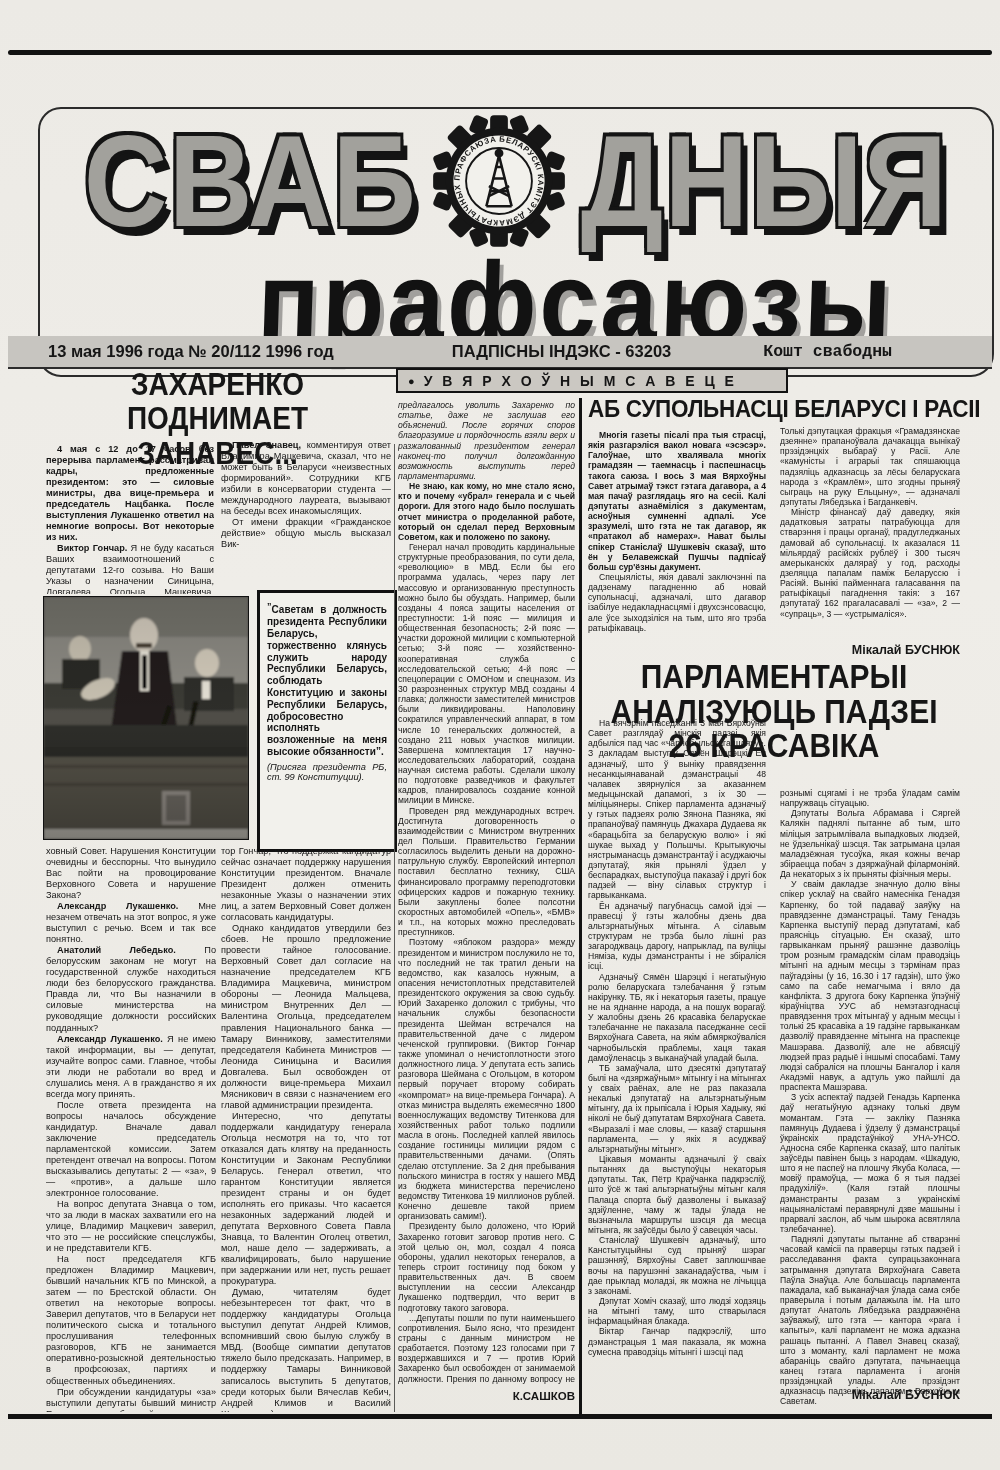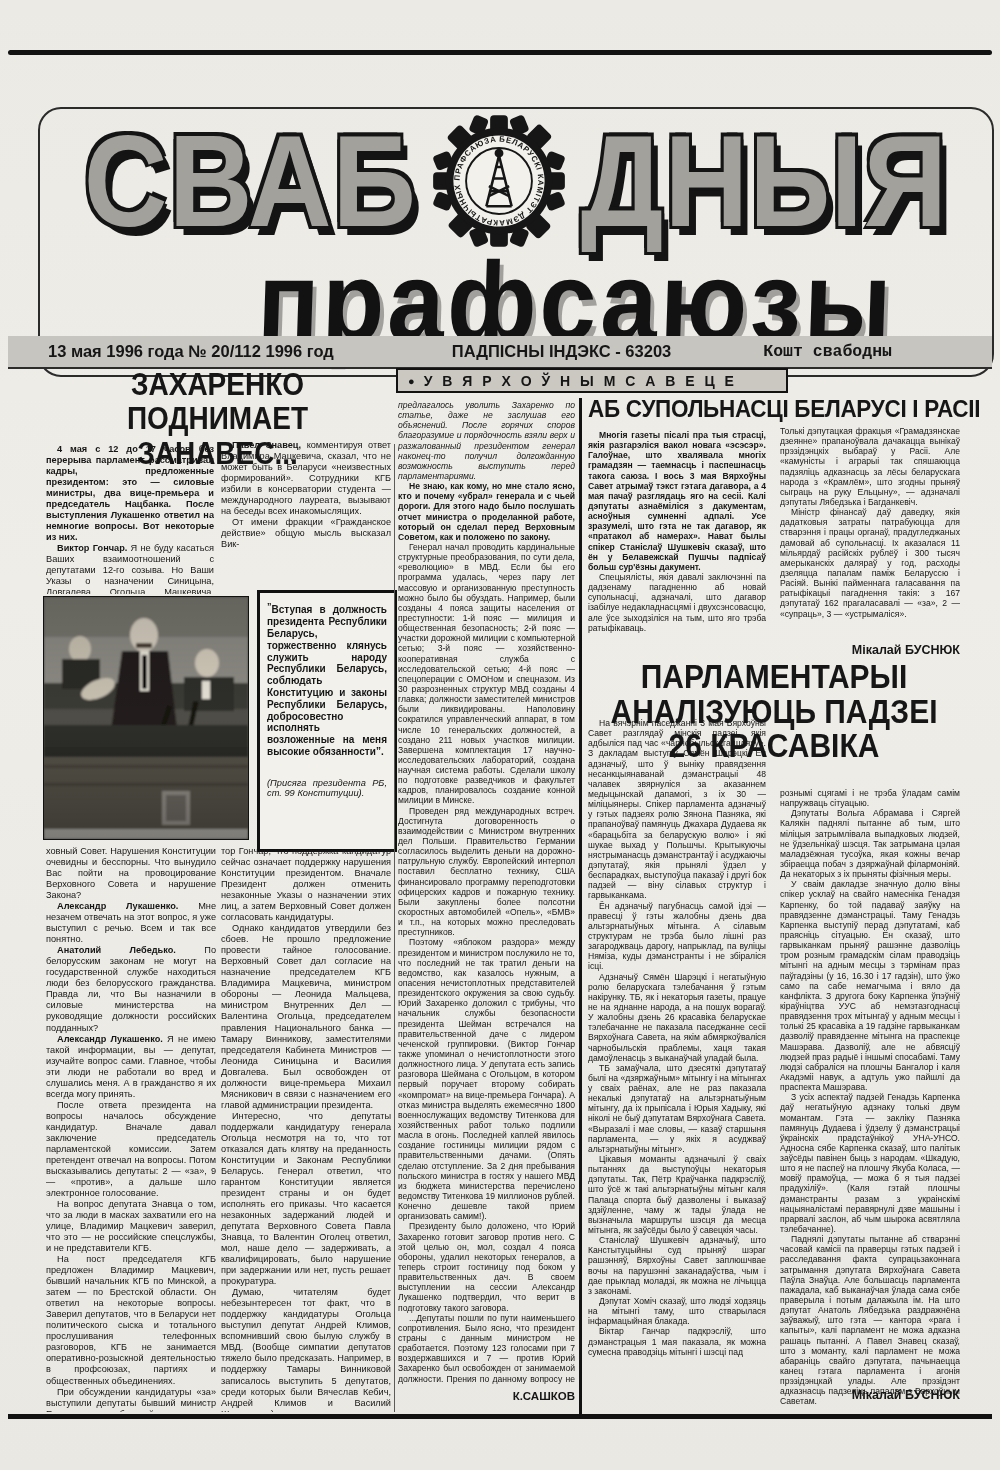--- a/index.html
+++ b/index.html
@@ -37,21 +37,21 @@
   .c1a{left:46px;top:444px;width:168px;height:150px;}
   .c2a{left:221px;top:440px;width:170px;height:152px;}
   .c1b{left:46px;top:846px;width:170px;height:566px;}
   .c2b{left:221px;top:846px;width:170px;height:566px;}
   .photo{position:absolute;left:43px;top:596px;width:204px;height:242px;border:1px solid #111;
     background:#55534f;}
   .quote{position:absolute;left:257px;top:590px;width:120px;height:240px;border:3px solid #111;
     background:#f2f1ec;padding:8px 7px;overflow:hidden;}
   .quote .qtxt{font-size:10px;font-weight:bold;line-height:1.18;text-align:justify;}
   .quote .qmark{font-size:9px;vertical-align:super;}
-  .quote .qattr{font-size:9.3px;font-style:italic;margin-top:20px;text-align:justify;}
+  .quote .qattr{font-size:9.3px;font-style:italic;margin-top:4px;text-align:justify;}
   .vline1{left:394px;top:444px;width:1px;height:968px;background:#5b5b58;}
   .vline2{left:579px;top:398px;width:3px;height:1016px;background:#121212;}
   .rubric{position:absolute;left:396px;top:368px;width:378px;height:21px;background:#cbc8c2;
     border:2px solid #121212;display:flex;align-items:center;font-weight:800;font-size:14px;
     letter-spacing:3px;padding-left:10px;}
   .rubric .bullet{font-size:11px;margin-right:9px;letter-spacing:0;}
   .cmid{left:398px;top:400px;width:177px;height:984px;}
   .byline{position:absolute;text-align:right;font-weight:800;}
   .by-sashkov{left:398px;top:1390px;width:177px;font-size:11.5px;}
   .hl-sup{position:absolute;left:588px;top:396px;width:372px;text-align:center;font-weight:800;
@@ -173,21 +173,21 @@
         <rect x="0" y="186" width="204" height="3" fill="#46423b"></rect>
         <rect x="118" y="194" width="28" height="34" fill="#96918a"></rect>
         <rect x="122" y="198" width="20" height="26" fill="#6e6a63"></rect>
         <rect x="0" y="232" width="204" height="10" fill="#b3b0a8"></rect>
       </g>
       <rect x="0" y="0" width="204" height="242" fill="url(#vig)"></rect>
     </svg>
   </div>
 
   <div class="quote">
-    <div class="qtxt"><span class="qmark">”</span><span>Вступая в должность президента Республики Беларусь, торжественно клянусь служить народу Республики Беларусь, соблюдать Конституцию и законы Республики Беларусь, добросовестно исполнять возложенные на меня высокие обязанности”.</span></div>
+    <div class="qtxt"><span class="qmark">”</span><span>Саветам в должность президента Республики Беларусь, торжественно клянусь служить народу Республики Беларусь, соблюдать Конституцию и законы Республики Беларусь, добросовестно исполнять возложенные на меня высокие обязанности”.</span></div>
     <div class="qattr">(Присяга президента РБ, ст. 99 Конституции).</div>
   </div>
 
   <div class="col lbody c1b">
       <p class="noind">ховный Совет. Нарушения Конституции очевидны и бесспорны. Что вынудило Вас пойти на провоцирование Верховного Совета и нарушение Закона?</p>
       <p><b>Александр Лукашенко. </b>Мне незачем отвечать на этот вопрос, я уже выступил с речью. Всем и так все понятно.</p>
       <p><b>Анатолий Лебедько. </b>По белорусским законам не могут на государственной службе находиться люди без белорусского гражданства. Правда ли, что Вы назначили в силовые министерства на руководящие должности российских подданных?</p>
       <p><b>Александр Лукашенко. </b>Я не имею такой информации, вы — депутат, изучайте вопрос сами. Главное, чтобы эти люди не работали во вред и слушались меня. А в гражданство я их всегда могу принять.</p>
       <p>После ответа президента на вопросы началось обсуждение кандидатур. Вначале давал заключение председатель парламентской комиссии. Затем претендент отвечал на вопросы. Потом высказывались депутаты: 2 — «за», 9 — «против», а дальше шло электронное голосование.</p>
       <p>На вопрос депутата Знавца о том, что за люди в масках захватили его на улице, Владимир Мацкевич заверил, что это — не российские спецслужбы, и не представители КГБ.</p>

